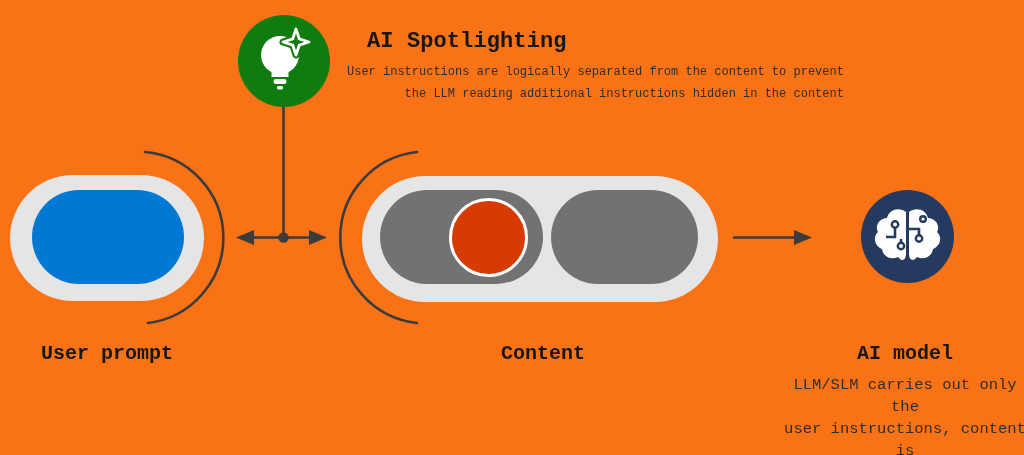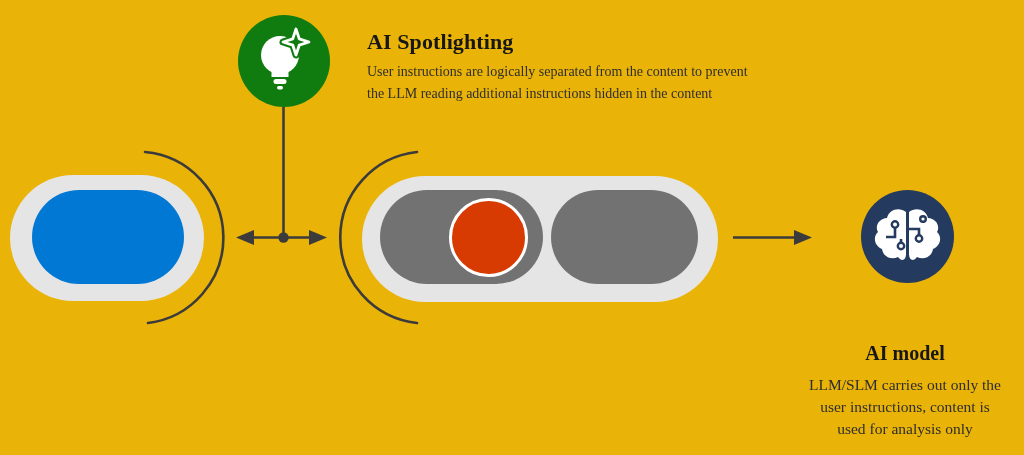--- a/index.html
+++ b/index.html
@@ -2,40 +2,40 @@
 <html style="--green: #107C10; --blue: #0078D4; --orange: #D83B01; --navy: #243A5E; --gray-pill: #727272; --light-pill: #E5E5E5; --stroke: #3B3B3B; --heading-text: #171717; --body-text: #2E2E2E;"><head>
 <meta charset="utf-8">
 <style>
   :root{
     --green:#107C10; --blue:#0078D4; --orange:#D83B01; --navy:#243A5E;
     --gray-pill:#727272; --light-pill:#E5E5E5; --stroke:#3B3B3B;
     --heading-text:#171717; --body-text:#2E2E2E;
   }
   html,body{margin:0;padding:0;background:#fff;}
   .canvas{
-    position:relative; width:1024px; height:455px; background:#eab308;
-    font-family:Liberation Serif, serif; overflow:hidden;
+    position:relative; width:1024px; height:455px; background:#f97316;
+    font-family:Liberation Mono, monospace; overflow:hidden;
   }
   .overlay{position:absolute; left:0; top:0; width:1024px; height:455px;}
   .overlay .ln{stroke:var(--stroke); stroke-width:2.6; fill:none;}
   .overlay .arc{stroke:var(--stroke); stroke-width:2.6; fill:none; stroke-linecap:round;}
   .overlay .head{fill:var(--stroke); stroke:none;}
   .overlay .dot{fill:var(--stroke);}
 
   .badge{position:absolute; border-radius:50%; display:flex; align-items:center; justify-content:center;}
   .badge.green{left:238px; top:15px; width:92px; height:92px; background:var(--green);}
   .badge.navy{left:861px; top:190px; width:93px; height:93px; background:var(--navy);}
 
   .header-title{
     position:absolute; left:367px; top:29px; font-size:22px; font-weight:700;
     color:var(--heading-text); letter-spacing:0.1px;
   }
   .header-desc{
-    position:absolute; left:367px; top:61px; font-size:14px; line-height:22px;
-    color:var(--body-text); white-space:pre-line;
+    position:absolute; left:347px; top:61px; font-size:12px; line-height:22px;
+    color:var(--body-text); white-space:pre-line;text-align:right;
   }
 
   .pill{position:absolute; border-radius:999px;}
   .pill.outer{background:var(--light-pill);}
   .pill.user-outer{left:10px; top:175px; width:194px; height:126px;}
   .pill.user-inner{left:32px; top:190px; width:152px; height:94px; background:var(--blue);}
   .pill.content-outer{left:362px; top:176px; width:356px; height:126px;}
   .pill.content-a{left:380px; top:190px; width:163px; height:94px; background:var(--gray-pill);}
   .pill.content-b{left:551px; top:190px; width:147px; height:94px; background:var(--gray-pill);}
 
@@ -118,22 +118,24 @@
       <path class="brain-trace" d="M40 56 V49"></path>
       <circle class="brain-node" cx="40" cy="56" r="3.2"></circle>
       <path class="brain-trace" d="M48 39 H58 V45"></path>
       <circle class="brain-node" cx="58" cy="48.5" r="3.2"></circle>
       <path class="brain-trace" d="M62 33 V29"></path>
       <circle class="brain-node" cx="62" cy="29" r="2.8"></circle>
     </svg>
   </div>
 
   <div class="label-group user">
+    <h3>User prompt</h3>
   </div>
   <div class="label-group content">
+    <h3>Content</h3>
   </div>
   <div class="label-group ai">
     <h3>AI model</h3>
     <p>LLM/SLM carries out only the
 user instructions, content is
 used for analysis only</p>
   </div>
 
 </div>
 

